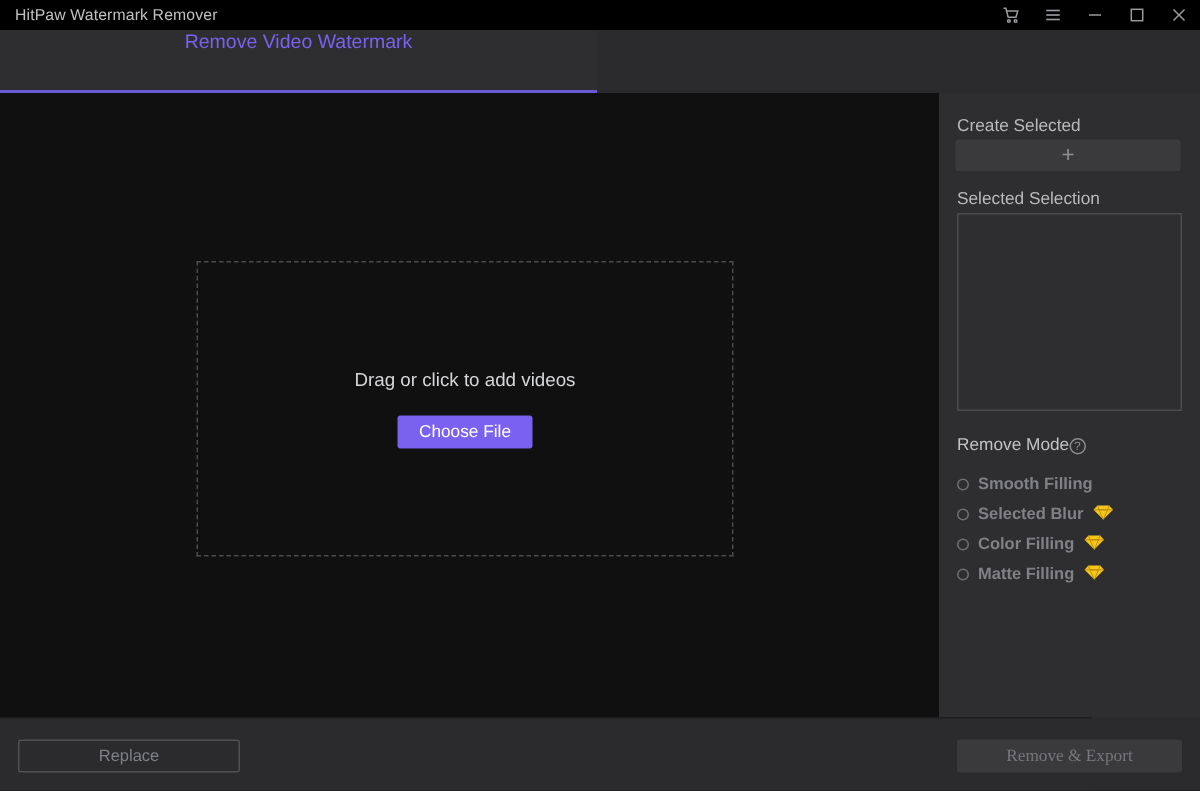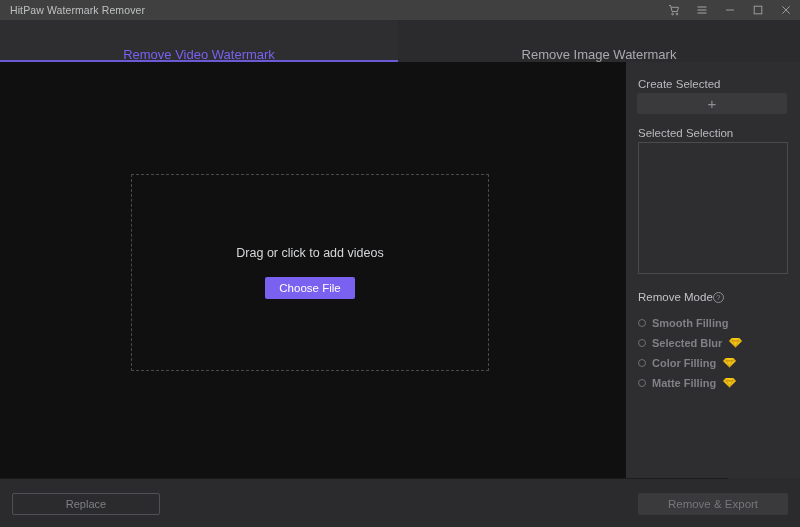--- a/index.html
+++ b/index.html
@@ -21,21 +21,21 @@
     height: 527px;
     background: #2b2b2e;
     overflow: hidden;
   }
 
   
   #titlebar {
     position: absolute;
     left: 0; top: 0;
     width: 800px; height: 20px;
-    background: #404040;
+    background: #000000;
     display: flex;
     align-items: center;
   }
   #title-text {
     margin-left: 10px;
     font-size: 10.5px;
     color: #bfc0c2;
     letter-spacing: 0.1px;
     white-space: nowrap;
   }
@@ -58,21 +58,21 @@
   
   #tabbar {
     position: absolute;
     left: 0; top: 20px;
     width: 800px; height: 42px;
     display: flex;
   }
   .tab {
     height: 42px;
     display: flex;
-    align-items: flex-end;
+    align-items: flex-start;
     justify-content: center;
     font-size: 13px;
     box-sizing: border-box;
   }
   #tab-video {
     width: 398px;
     background: #2e2e31;
     color: #7b61f0;
   }
   #tab-image {
@@ -243,21 +243,21 @@
   }
   #remove-export-btn {
     position: absolute;
     left: 638px; top: 14px;
     width: 150px; height: 22px;
     background: #3a3a3d;
     border: none;
     border-radius: 2px;
     color: #76777a;
     font-size: 11.5px;
-    font-family: Liberation Sans, sans-serif;
+    font-family: Liberation Serif, serif;
     cursor: pointer;
     padding: 0;
   }
 </style>
 </head>
 <body>
 
 <div id="app">
 
   <div id="titlebar">
@@ -292,23 +292,20 @@
           <line x1="2.3" y1="2.3" x2="9.7" y2="9.7"></line>
           <line x1="9.7" y1="2.3" x2="2.3" y2="9.7"></line>
         </svg>
       </div>
     </div>
   </div>
 
   <div id="tabbar">
     <div class="tab" id="tab-video">
       <span>Remove Video Watermark</span>
-    </div>
-    <div class="tab" id="tab-image">
-      <span>Remove Image Watermark</span>
     </div>
   </div>
   <div id="tab-underline"></div>
 
   <div id="canvas">
     <div id="dropzone">
       <div id="drop-text">Drag or click to add videos</div>
       <button id="choose-file-btn">Choose File</button>
     </div>
   </div>

